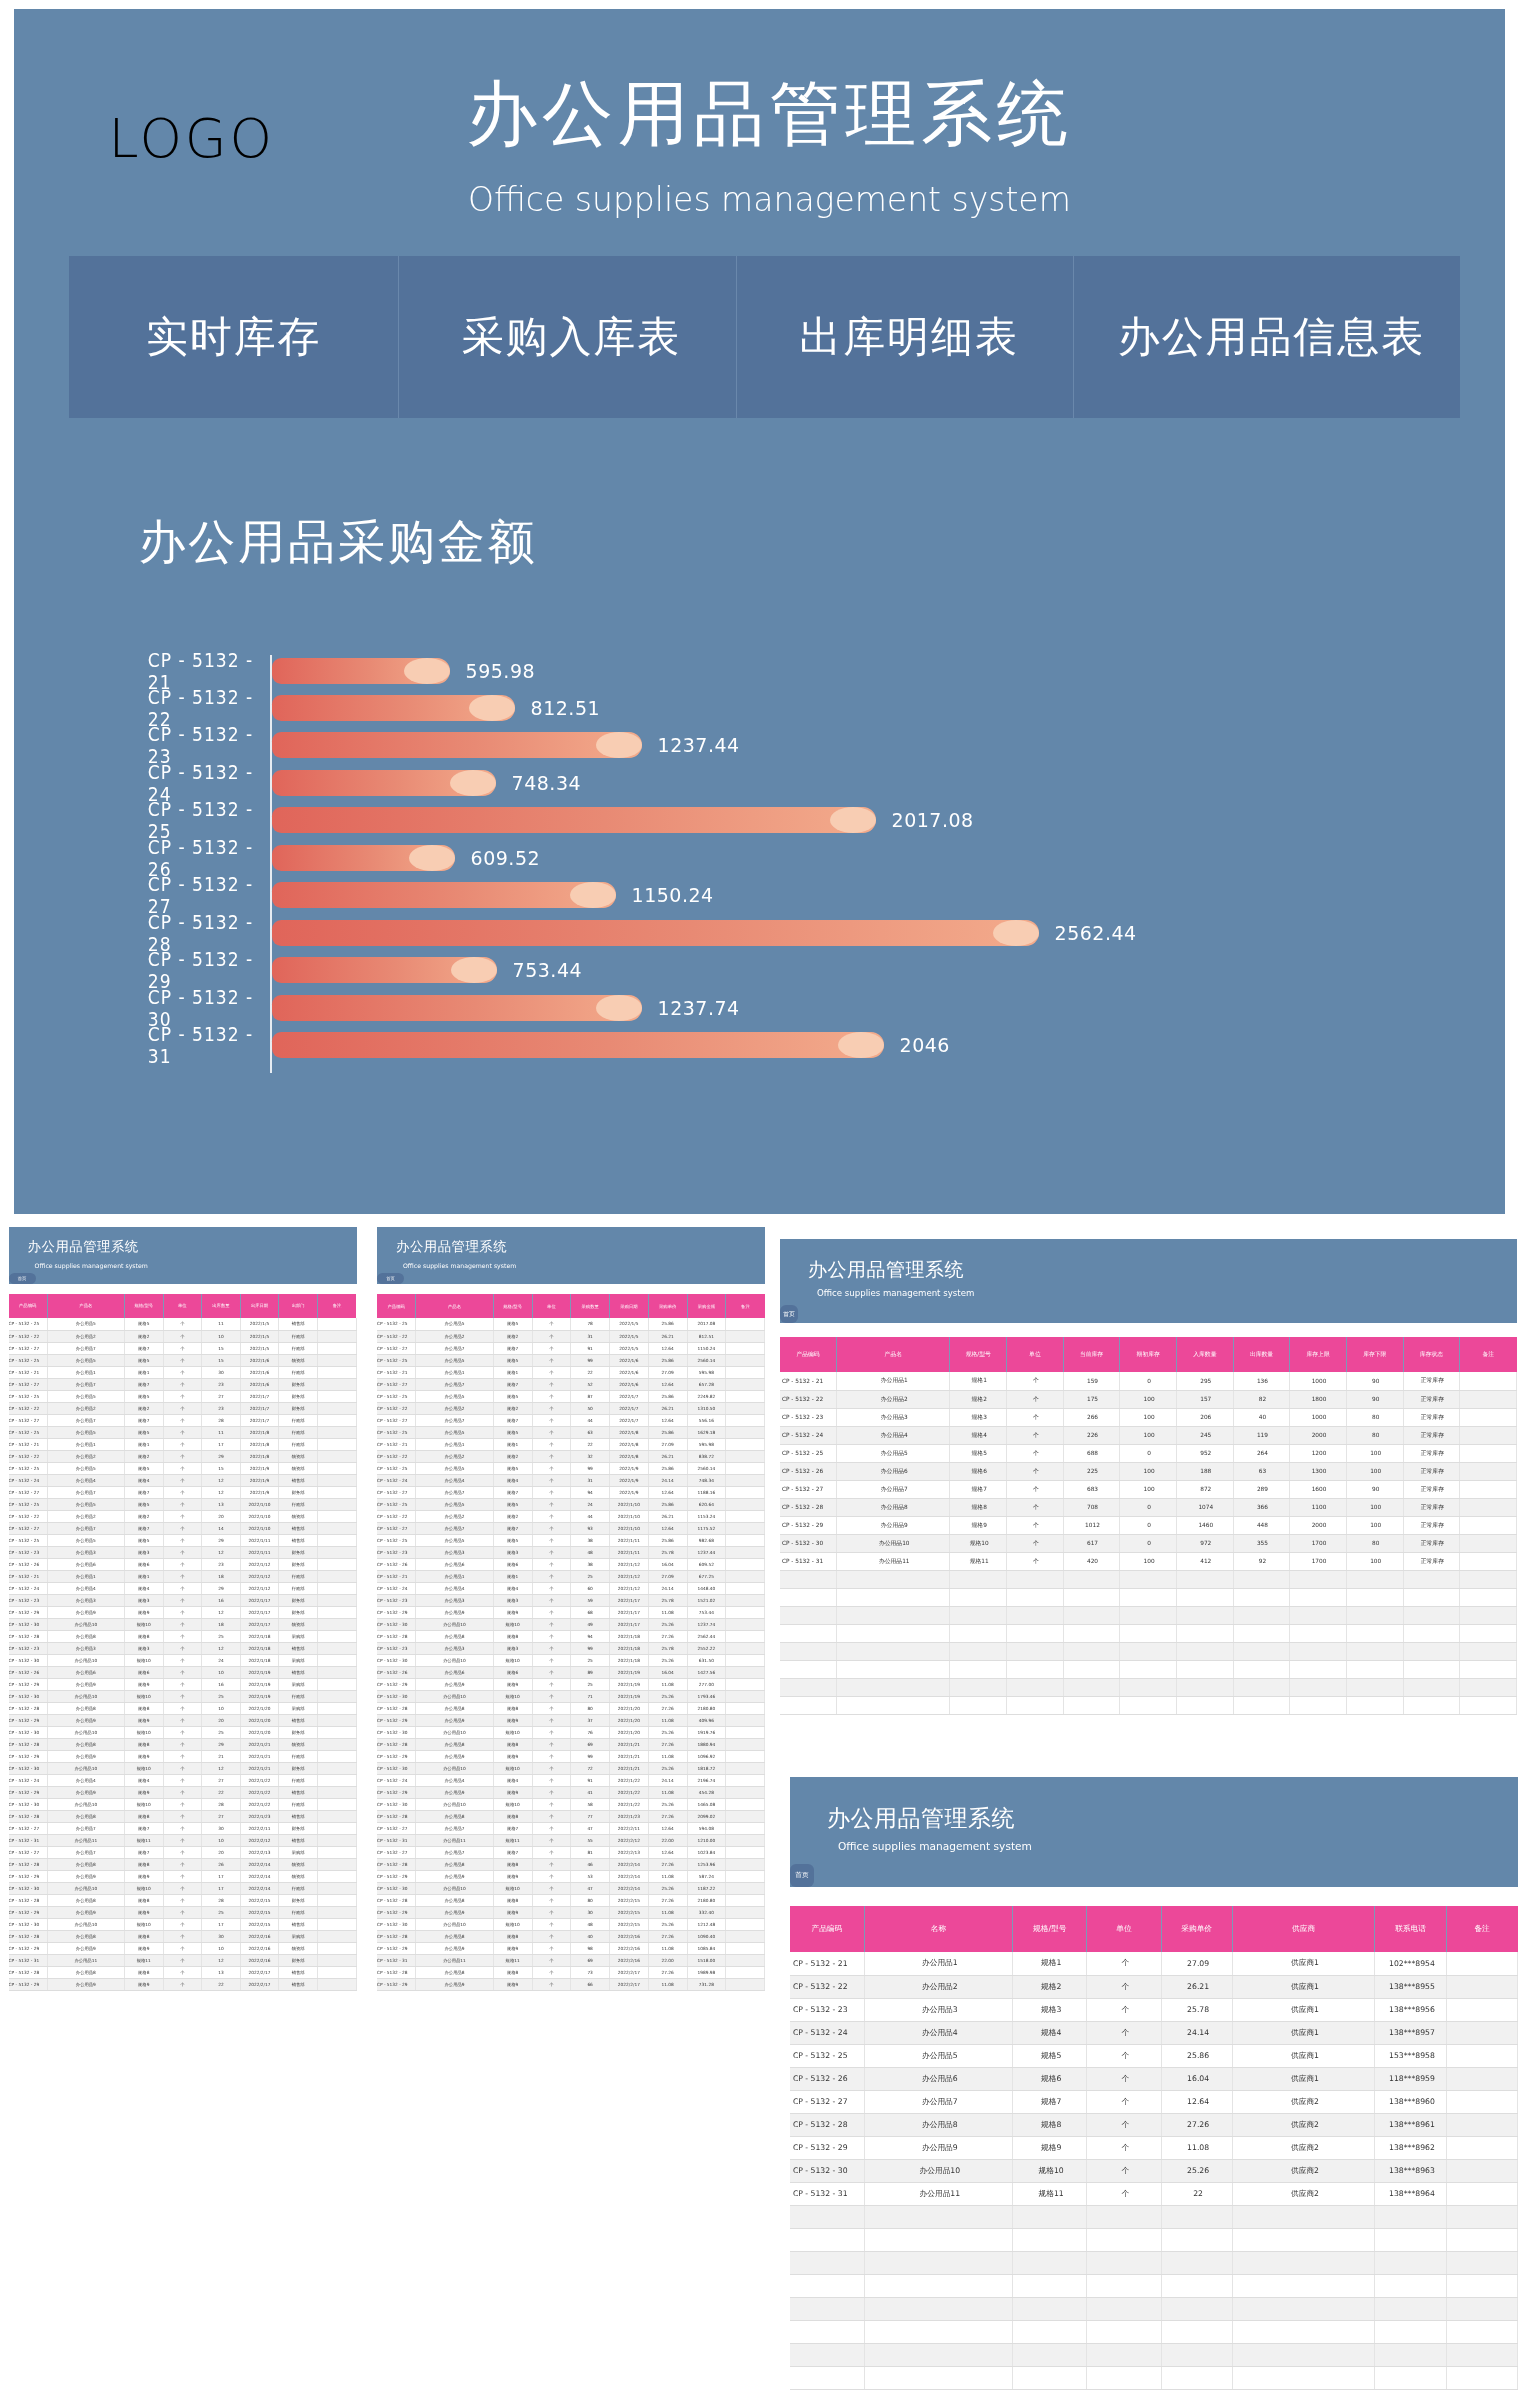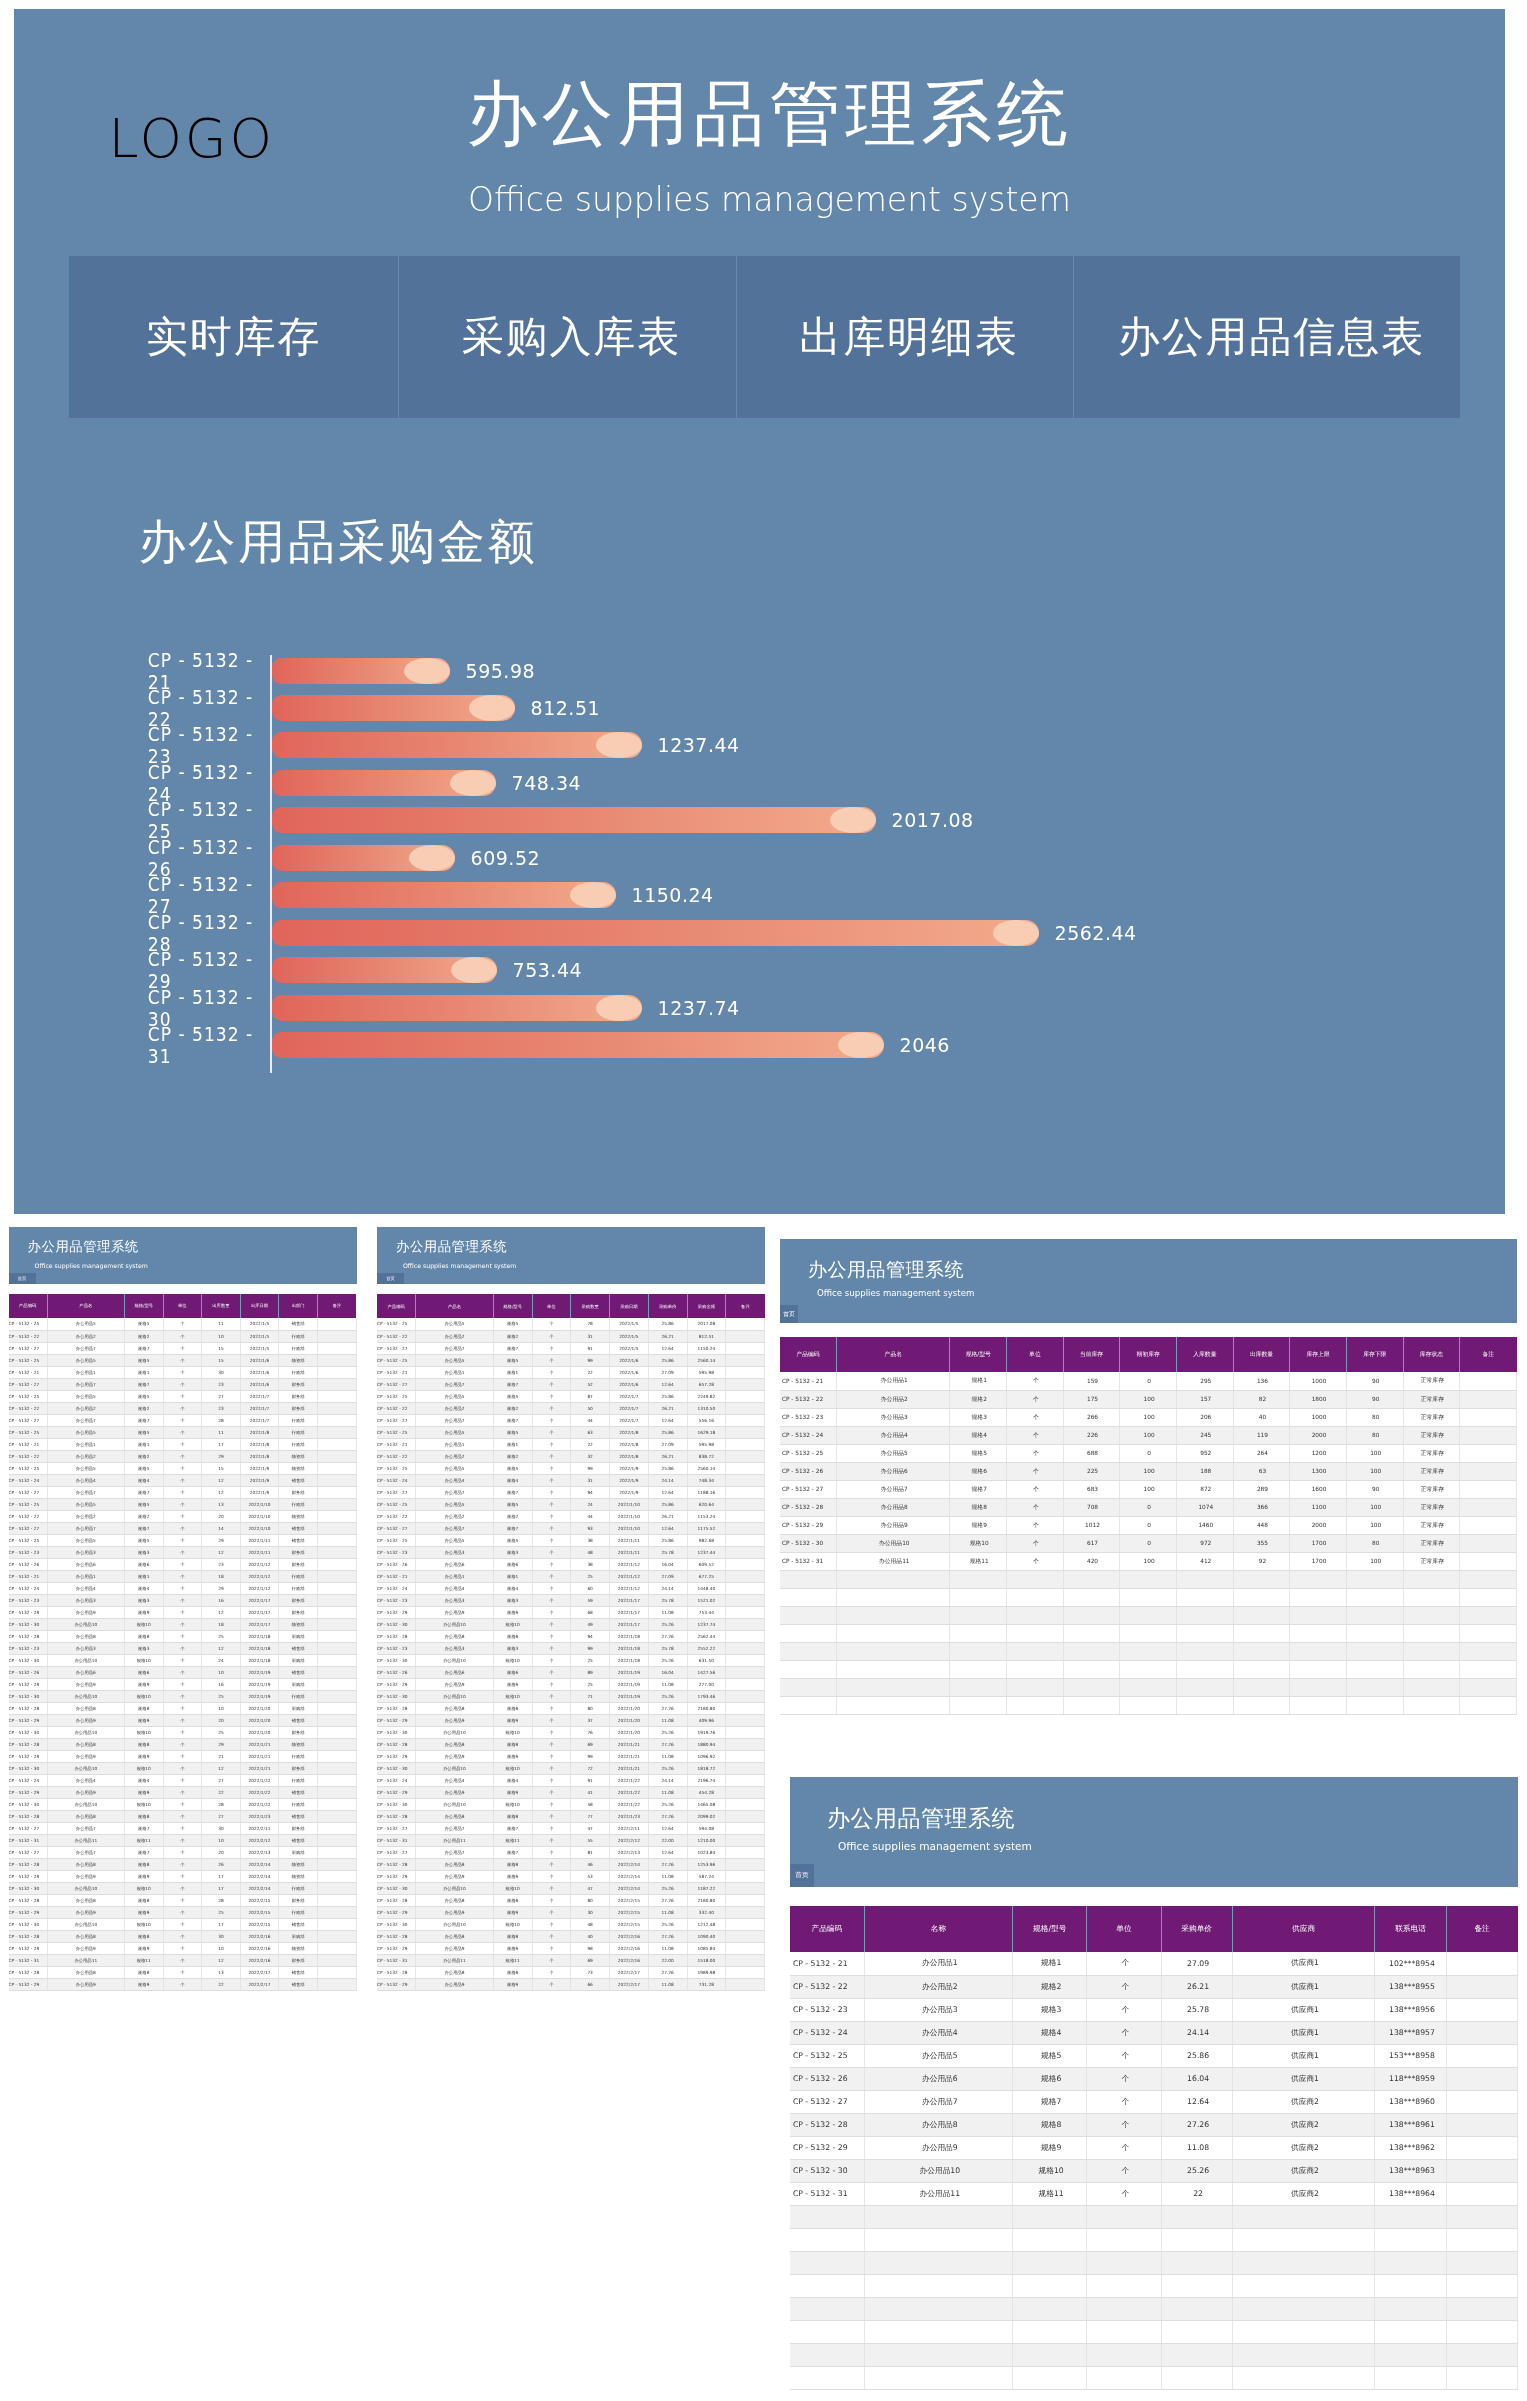--- a/index.html
+++ b/index.html
@@ -65,25 +65,25 @@
     margin-left: 15.4px; font-size: 19px; color: #ffffff; letter-spacing: 0.5px; white-space: nowrap;
   }
 
   
   .panel { position: absolute; background: #ffffff; }
   .p-head { position: relative; background: #6387aa; }
   .p-title { position: absolute; color: #ffffff; letter-spacing: 0.5px; }
   .p-sub { position: absolute; color: #ffffff; }
   .p-home {
     position: absolute; left: 0; bottom: 0; background: #53729a; color: #ffffff;
-    display: flex; align-items: center; justify-content: center; cursor: pointer;
+    display: flex; align-items: center; justify-content: center; cursor: pointer; border-radius: 6px;
   }
   table.p-table { position: absolute; left: 0; border-collapse: collapse; width: 100%; table-layout: fixed; }
   .p-table th {
-    background: #701a75; color: #ffffff; font-weight: normal; 
+    background: #ec4899; color: #ffffff; font-weight: normal; 
     border-right: 0.5px solid #7d98b8;
   }
   .p-table th:last-child { border-right: none; }
   .p-table td {
     text-align: center; color: #333333; border-right: 0.5px solid #e4e4e4;
     border-bottom: 0.5px solid #dddddd; white-space: nowrap; overflow: hidden;
   }
   .p-table td:first-child { text-align: left; }
   .p-table tr:nth-child(even) td { background: #f1f1f1; }
 

